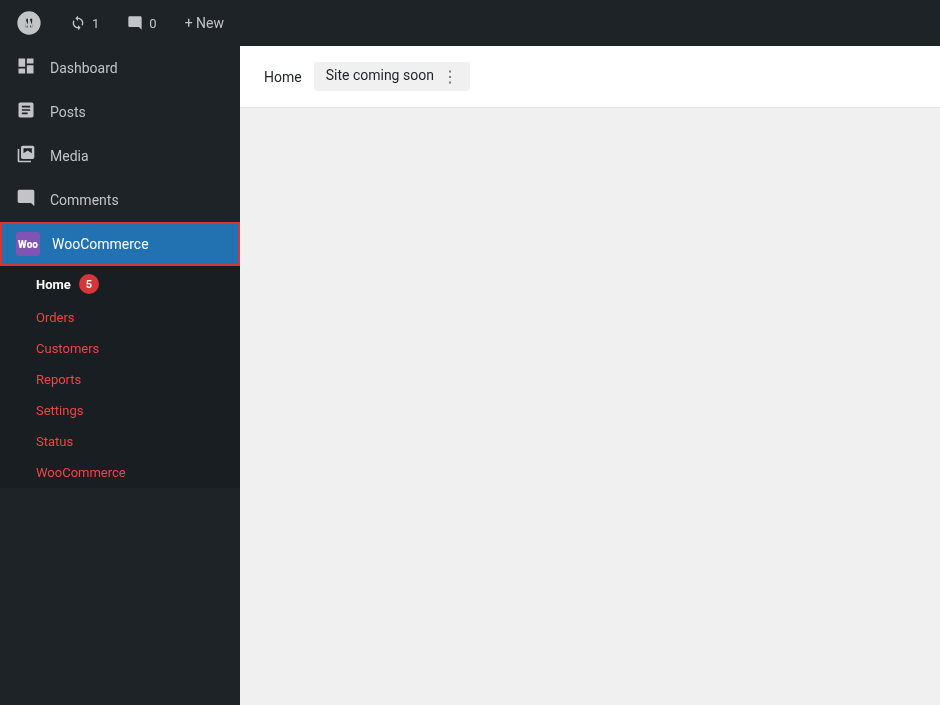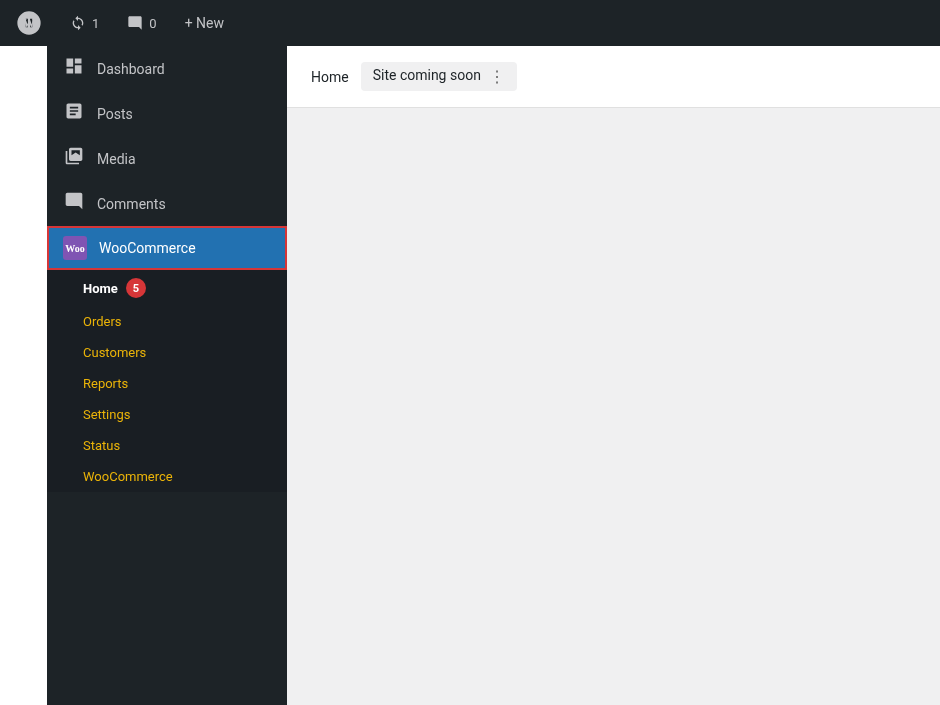--- a/index.html
+++ b/index.html
@@ -22,21 +22,20 @@
       color: #c3c4c7; font-size: 13px; cursor: pointer;
       padding: 0 6px; height: 100%;
     }
     .wp-logo-icon { width: 26px; height: 26px; }
 
     
     #layout {
       display: flex;
       margin-top: 46px;
       height: calc(705px - 46px);
-      padding-left: 47px;
     }
 
     
     #sidebar {
       width: 240px;
       background: #1d2327;
       height: 100%;
       overflow-y: auto;
       flex-shrink: 0;
     }
@@ -45,26 +44,26 @@
       display: flex; align-items: center; gap: 12px;
       color: #c3c4c7; font-size: 14px; cursor: pointer;
       padding: 10px 16px;
       position: relative;
     }
     .sidebar-item.active {
       background: #2271b1; color: #fff;
       outline: 2px solid #d63638;
       outline-offset: -2px;
     }
-    .sidebar-icon { font-size: 18px; width: 22px; text-align: center; flex-shrink: 0; font-family: Liberation Serif, serif; }
+    .sidebar-icon { font-size: 18px; width: 22px; flex-shrink: 0; }
 
     
     .woo-submenu { background: #191e23; }
     .woo-submenu-item {
-      display: block; color: #eab308; font-size: 13px;
+      display: block; color: #ef4444; font-size: 13px;
       padding: 8px 16px 8px 36px; cursor: pointer;
     }
     .woo-submenu-item.bold { font-weight: 700; color: #fff; display: flex; align-items: center; gap: 8px; }
     .badge-red {
       background: #d63638; color: #fff; border-radius: 50%;
       width: 20px; height: 20px; font-size: 11px;
       display: flex; align-items: center; justify-content: center;
       flex-shrink: 0;
     }
 

